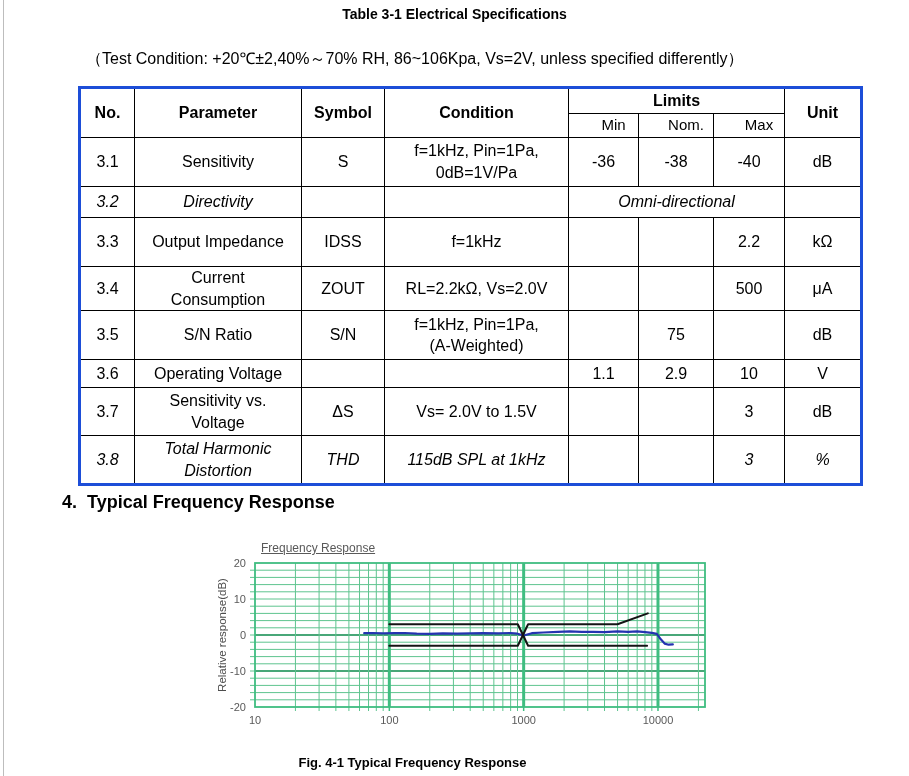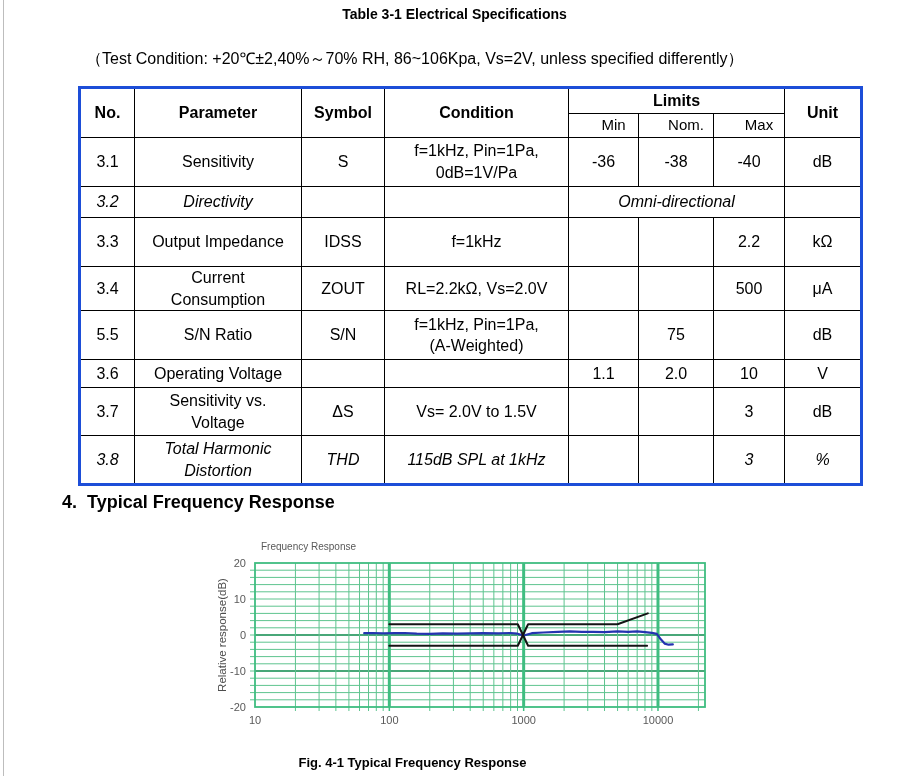--- a/index.html
+++ b/index.html
@@ -11,21 +11,21 @@
   .test-condition{position:absolute;top:47px;left:86px;font-size:16px;white-space:nowrap;}
   table.spec{position:absolute;left:78px;top:86px;border-collapse:collapse;
              table-layout:fixed;border:3px solid #1d4ed8;}
   table.spec td, table.spec th{border:1px solid #000;text-align:center;vertical-align:middle;
              font-size:16px;padding:0 2px;white-space:pre-line;line-height:1.35;}
   table.spec th{font-weight:bold;}
   table.spec th.sub{font-weight:normal;font-size:15px;padding-left:22px;}
   .section-heading{position:absolute;left:62px;top:492px;font-size:18px;font-weight:bold;}
   .section-heading .num{margin-right:10px;}
   .chart-wrap{position:absolute;left:195px;top:538px;width:540px;height:190px;}
-  .chart-title{position:absolute;left:66px;top:3px;font-size:10px;color:#595959;}
+  .chart-title{position:absolute;left:66px;top:3px;font-size:12px;color:#595959;text-decoration:underline;}
   .chart-ylabel{position:absolute;left:27px;top:97px;transform:translate(-50%,-50%) rotate(-90deg);
                 white-space:nowrap;font-size:11.5px;color:#4d4d4d;}
   .fig-caption{position:absolute;top:731px;left:0;width:825px;text-align:center;
                font-size:13px;font-weight:bold;margin-top:24px;}
   svg text{font-family:"Liberation Sans", sans-serif;}
 </style>
 </head>
 <body>
 
 <div class="page-edge"></div>
@@ -95,37 +95,37 @@
         <td>Current
 Consumption</td>
         <td>ZOUT</td>
         <td>RL=2.2kΩ, Vs=2.0V</td>
         <td></td>
         <td></td>
         <td>500</td>
         <td>μA</td>
       </tr>
       <tr style="height: 49px;">
-        <td>5.5</td>
+        <td>3.5</td>
         <td>S/N Ratio</td>
         <td>S/N</td>
         <td>f=1kHz, Pin=1Pa,
 (A-Weighted)</td>
         <td></td>
         <td>75</td>
         <td></td>
         <td>dB</td>
       </tr>
       <tr style="height: 28px;">
         <td>3.6</td>
         <td>Operating Voltage</td>
         <td></td>
         <td></td>
         <td>1.1</td>
-        <td>2.0</td>
+        <td>2.9</td>
         <td>10</td>
         <td>V</td>
       </tr>
       <tr style="height: 48px;">
         <td>3.7</td>
         <td>Sensitivity vs.
 Voltage</td>
         <td>ΔS</td>
         <td>Vs= 2.0V to 1.5V</td>
         <td></td>

